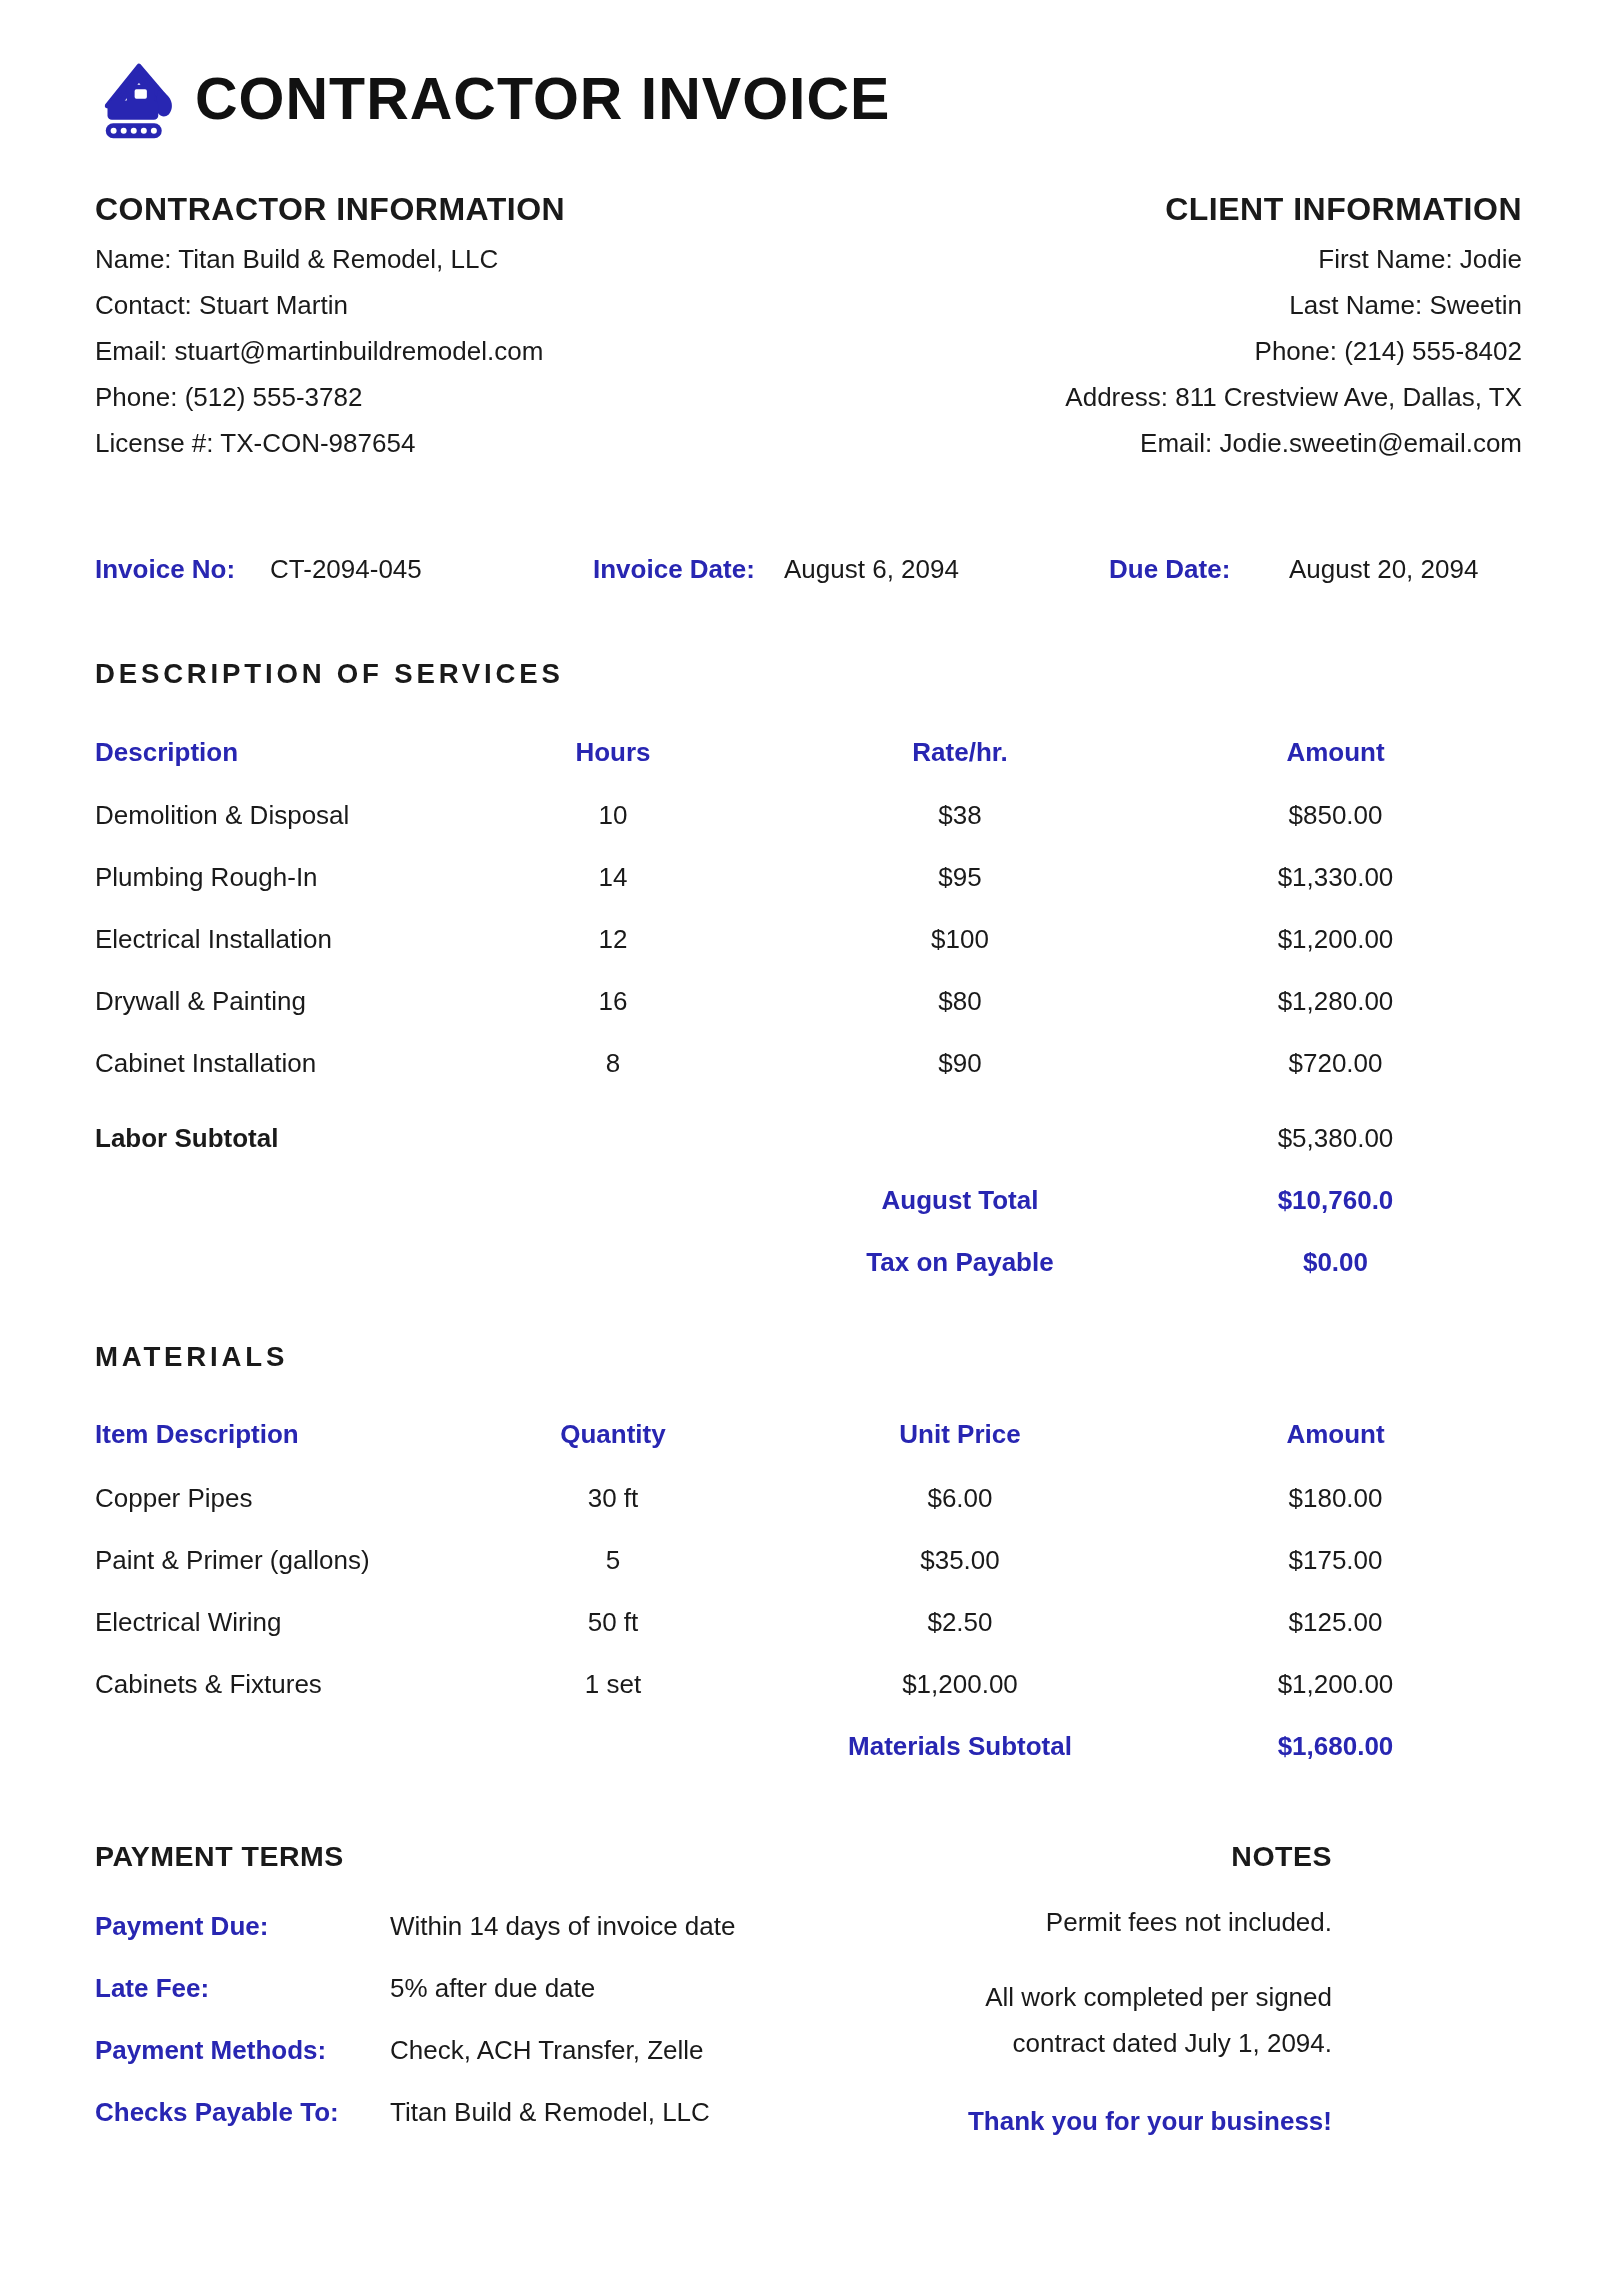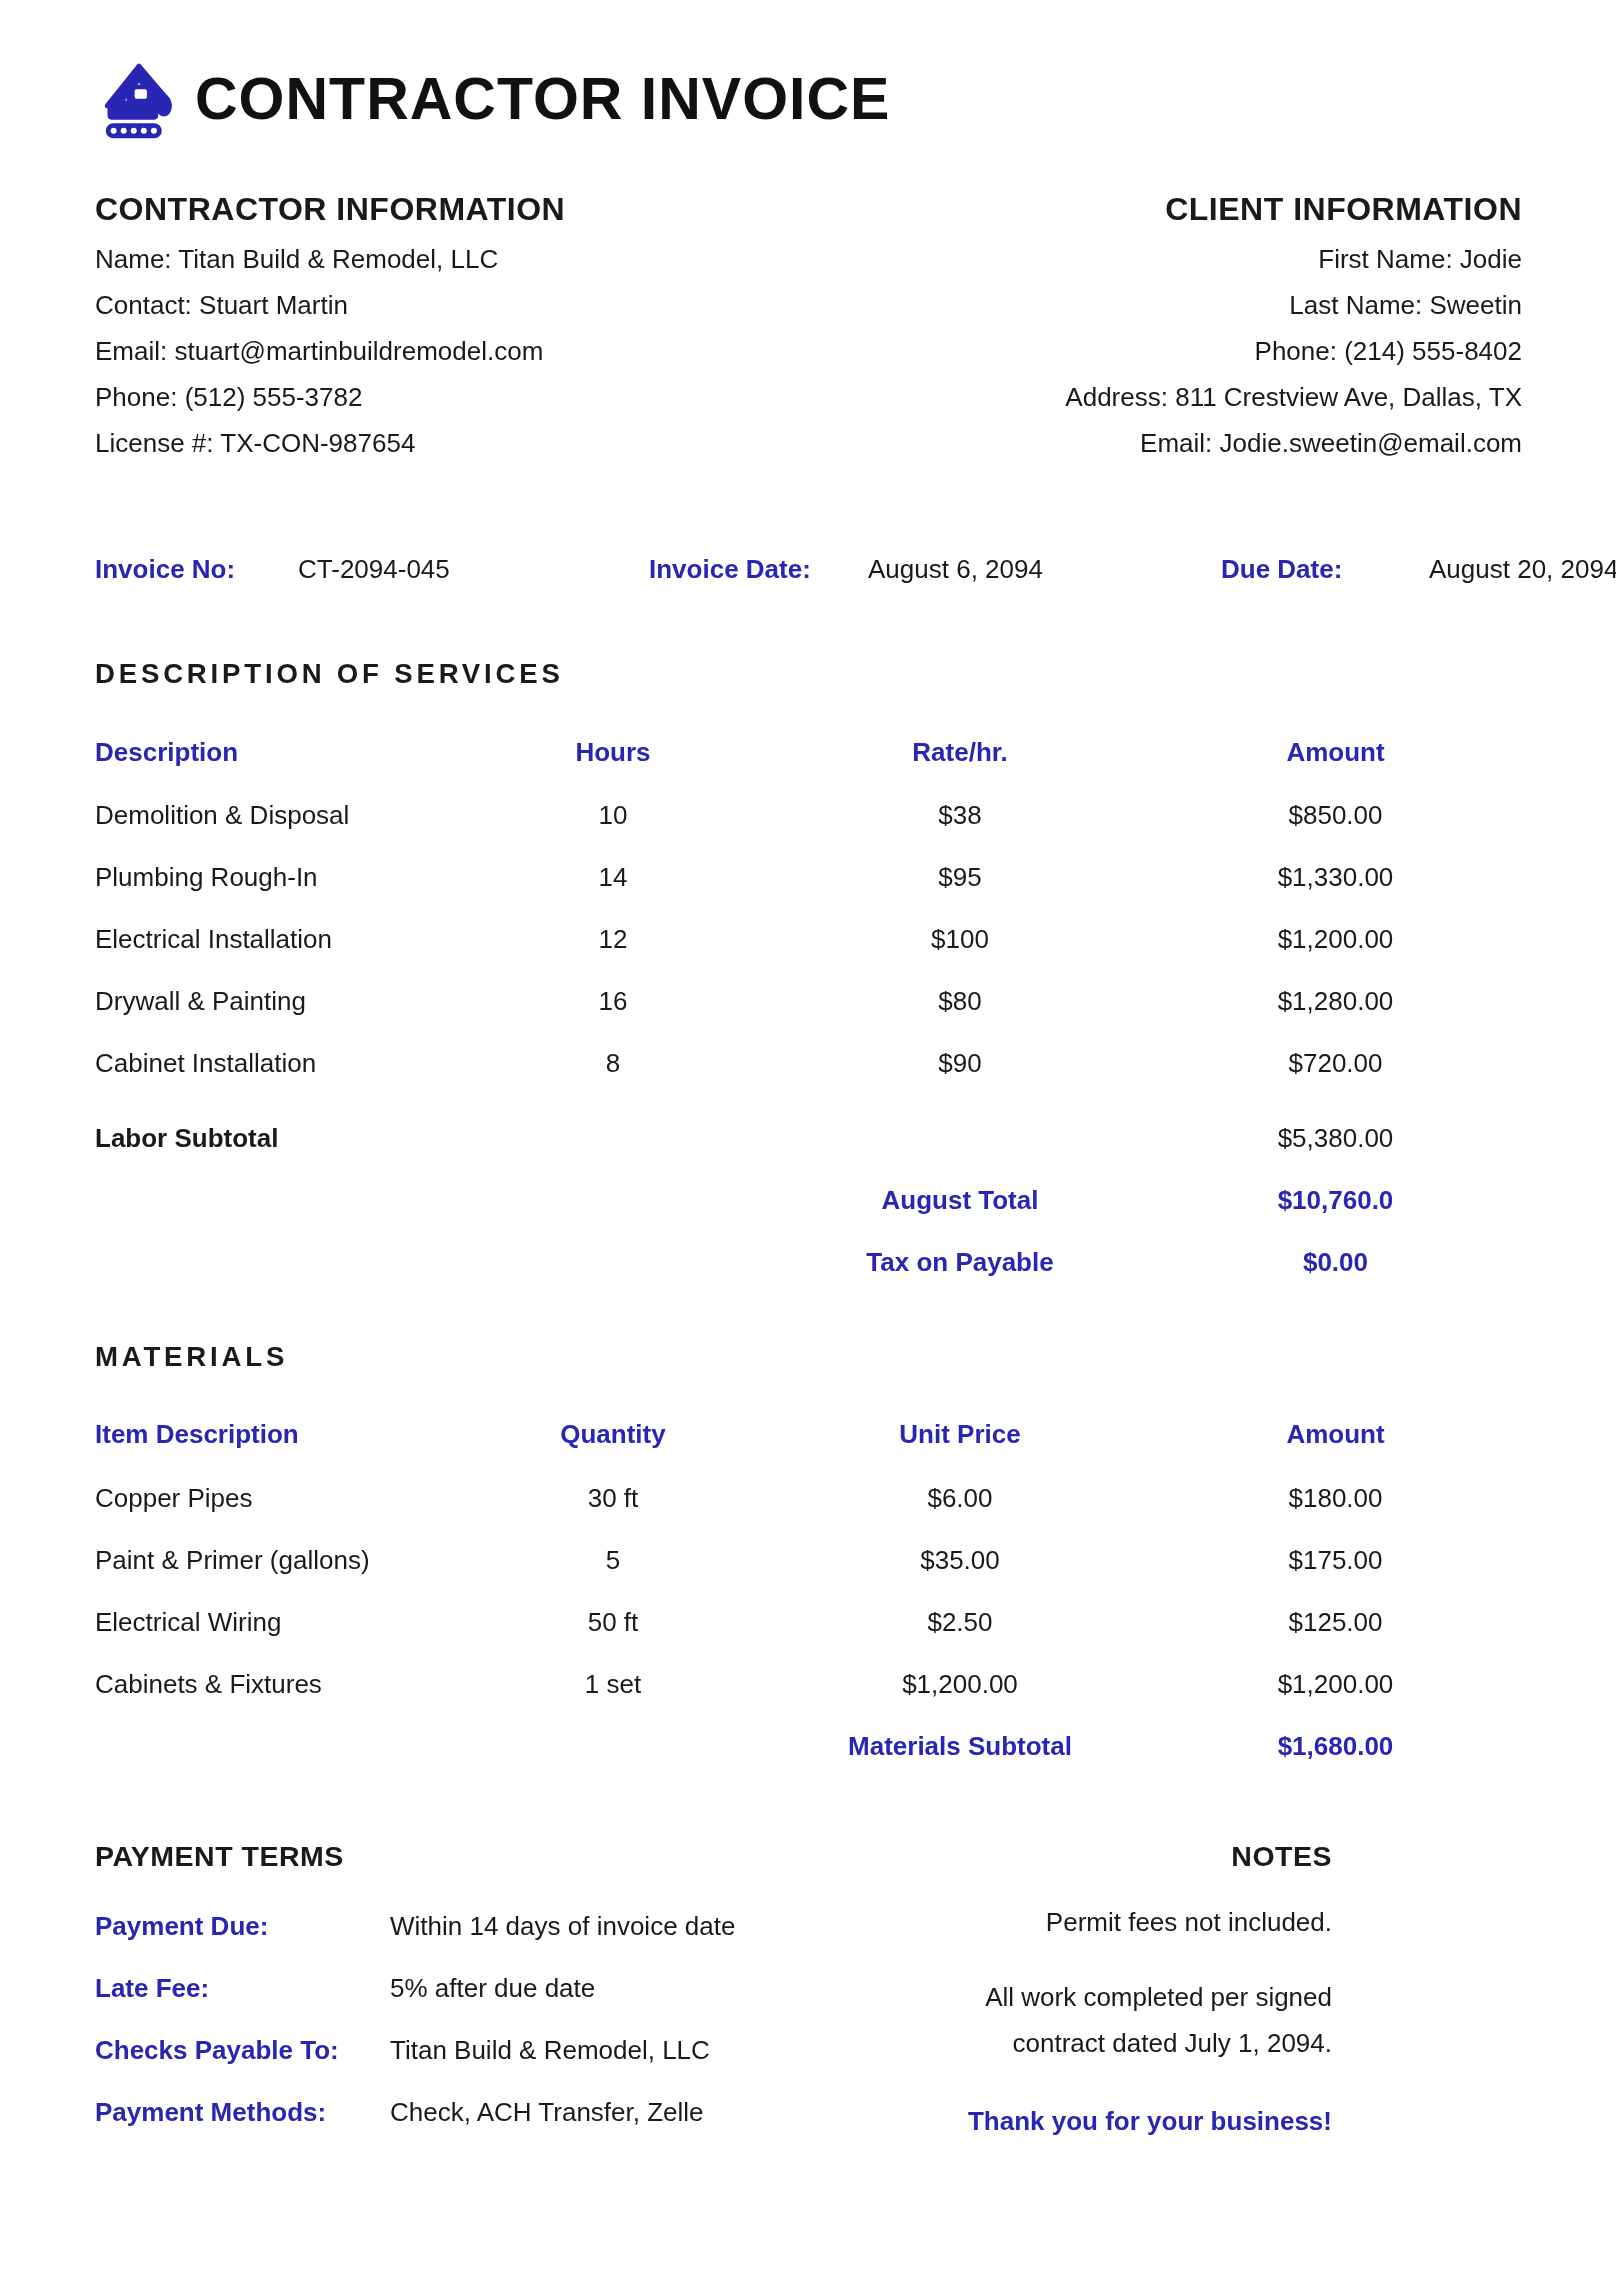--- a/index.html
+++ b/index.html
@@ -15,21 +15,21 @@
 
   
   .info-row { display:flex; justify-content:space-between; margin-top:51px; }
   .info-col { font-size:26px; }
   .info-col.right { text-align:right; }
   .info-heading { font-size:32px; font-weight:700; letter-spacing:0.5px; margin-bottom:11.4px; line-height:32px; }
   .field { line-height:46px; white-space:nowrap; }
   .b { font-weight:400;text-align:center; }
 
   
-  .meta-row { margin-top:88px; display:grid; grid-template-columns:175px 323px 191px 325px 180px 1fr; font-size:26px; align-items:center;gap:28px; }
+  .meta-row { margin-top:88px; display:grid; grid-template-columns:175px 323px 191px 325px 180px 1fr; font-size:26px; align-items:center; }
   .meta-label { color:var(--accent); font-weight:700; white-space:nowrap; }
   .meta-value { white-space:nowrap; }
 
   
   .section-heading { font-size:27.6px; font-weight:700; letter-spacing:3.8px; margin-top:72px; line-height:34px; }
   .plain-heading { font-size:28.5px; font-weight:700; letter-spacing:0.5px; line-height:36px; }
 
   
   .tgrid { display:grid; grid-template-columns:361px 314px 380px 371px; align-items:center; }
   .thead { margin-top:42px; font-size:26px; font-weight:700; color:var(--accent); height:38px; }
@@ -216,26 +216,26 @@
       <div class="pt-rows">
         <div class="pt-row">
           <div class="pt-label">Payment Due:</div>
           <div>Within 14 days of invoice date</div>
         </div>
         <div class="pt-row">
           <div class="pt-label">Late Fee:</div>
           <div>5% after due date</div>
         </div>
         <div class="pt-row">
+          <div class="pt-label">Payment Methods:</div>
+          <div>Check, ACH Transfer, Zelle</div>
+        </div>
+        <div class="pt-row">
           <div class="pt-label">Checks Payable To:</div>
           <div>Titan Build &amp; Remodel, LLC</div>
-        </div>
-        <div class="pt-row">
-          <div class="pt-label">Payment Methods:</div>
-          <div>Check, ACH Transfer, Zelle</div>
         </div>
       </div>
     </div>
     <div class="notes">
       <div class="plain-heading">NOTES</div>
       <div class="note-line">Permit fees not included.</div>
       <div class="note-para">All work completed per signed contract dated July 1, 2094.</div>
       <div class="thanks">Thank you for your business!</div>
     </div>
   </div>

